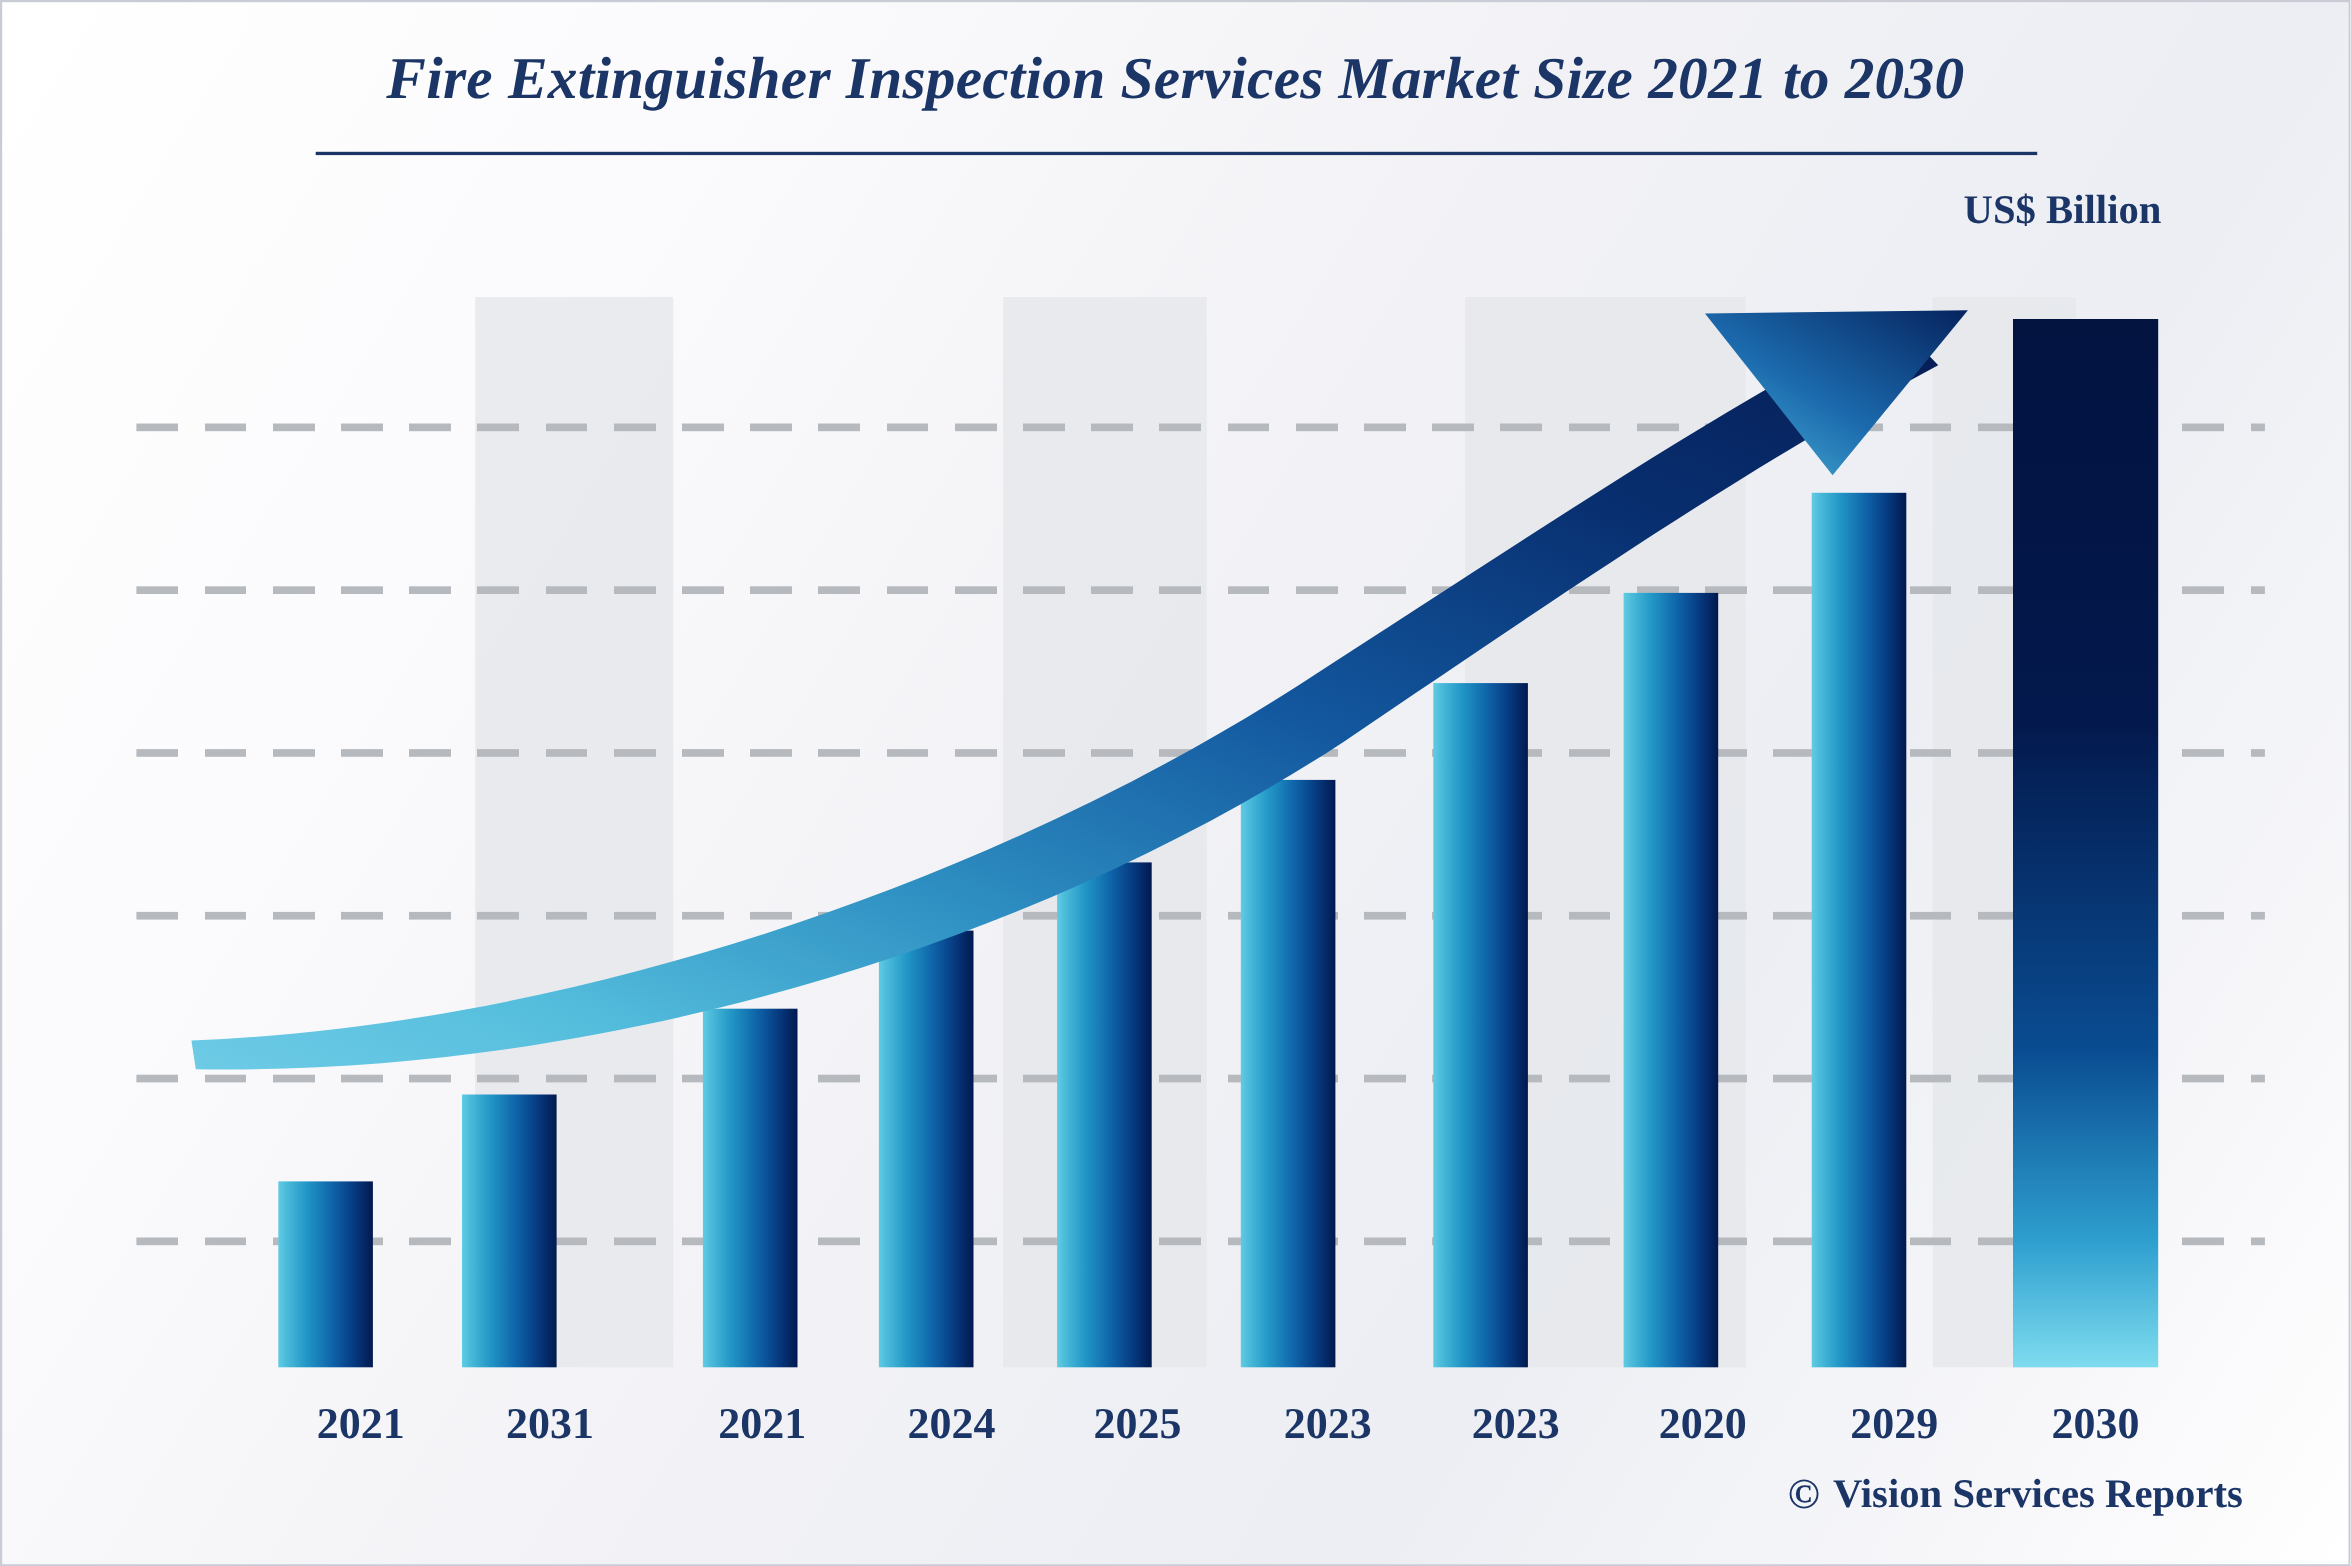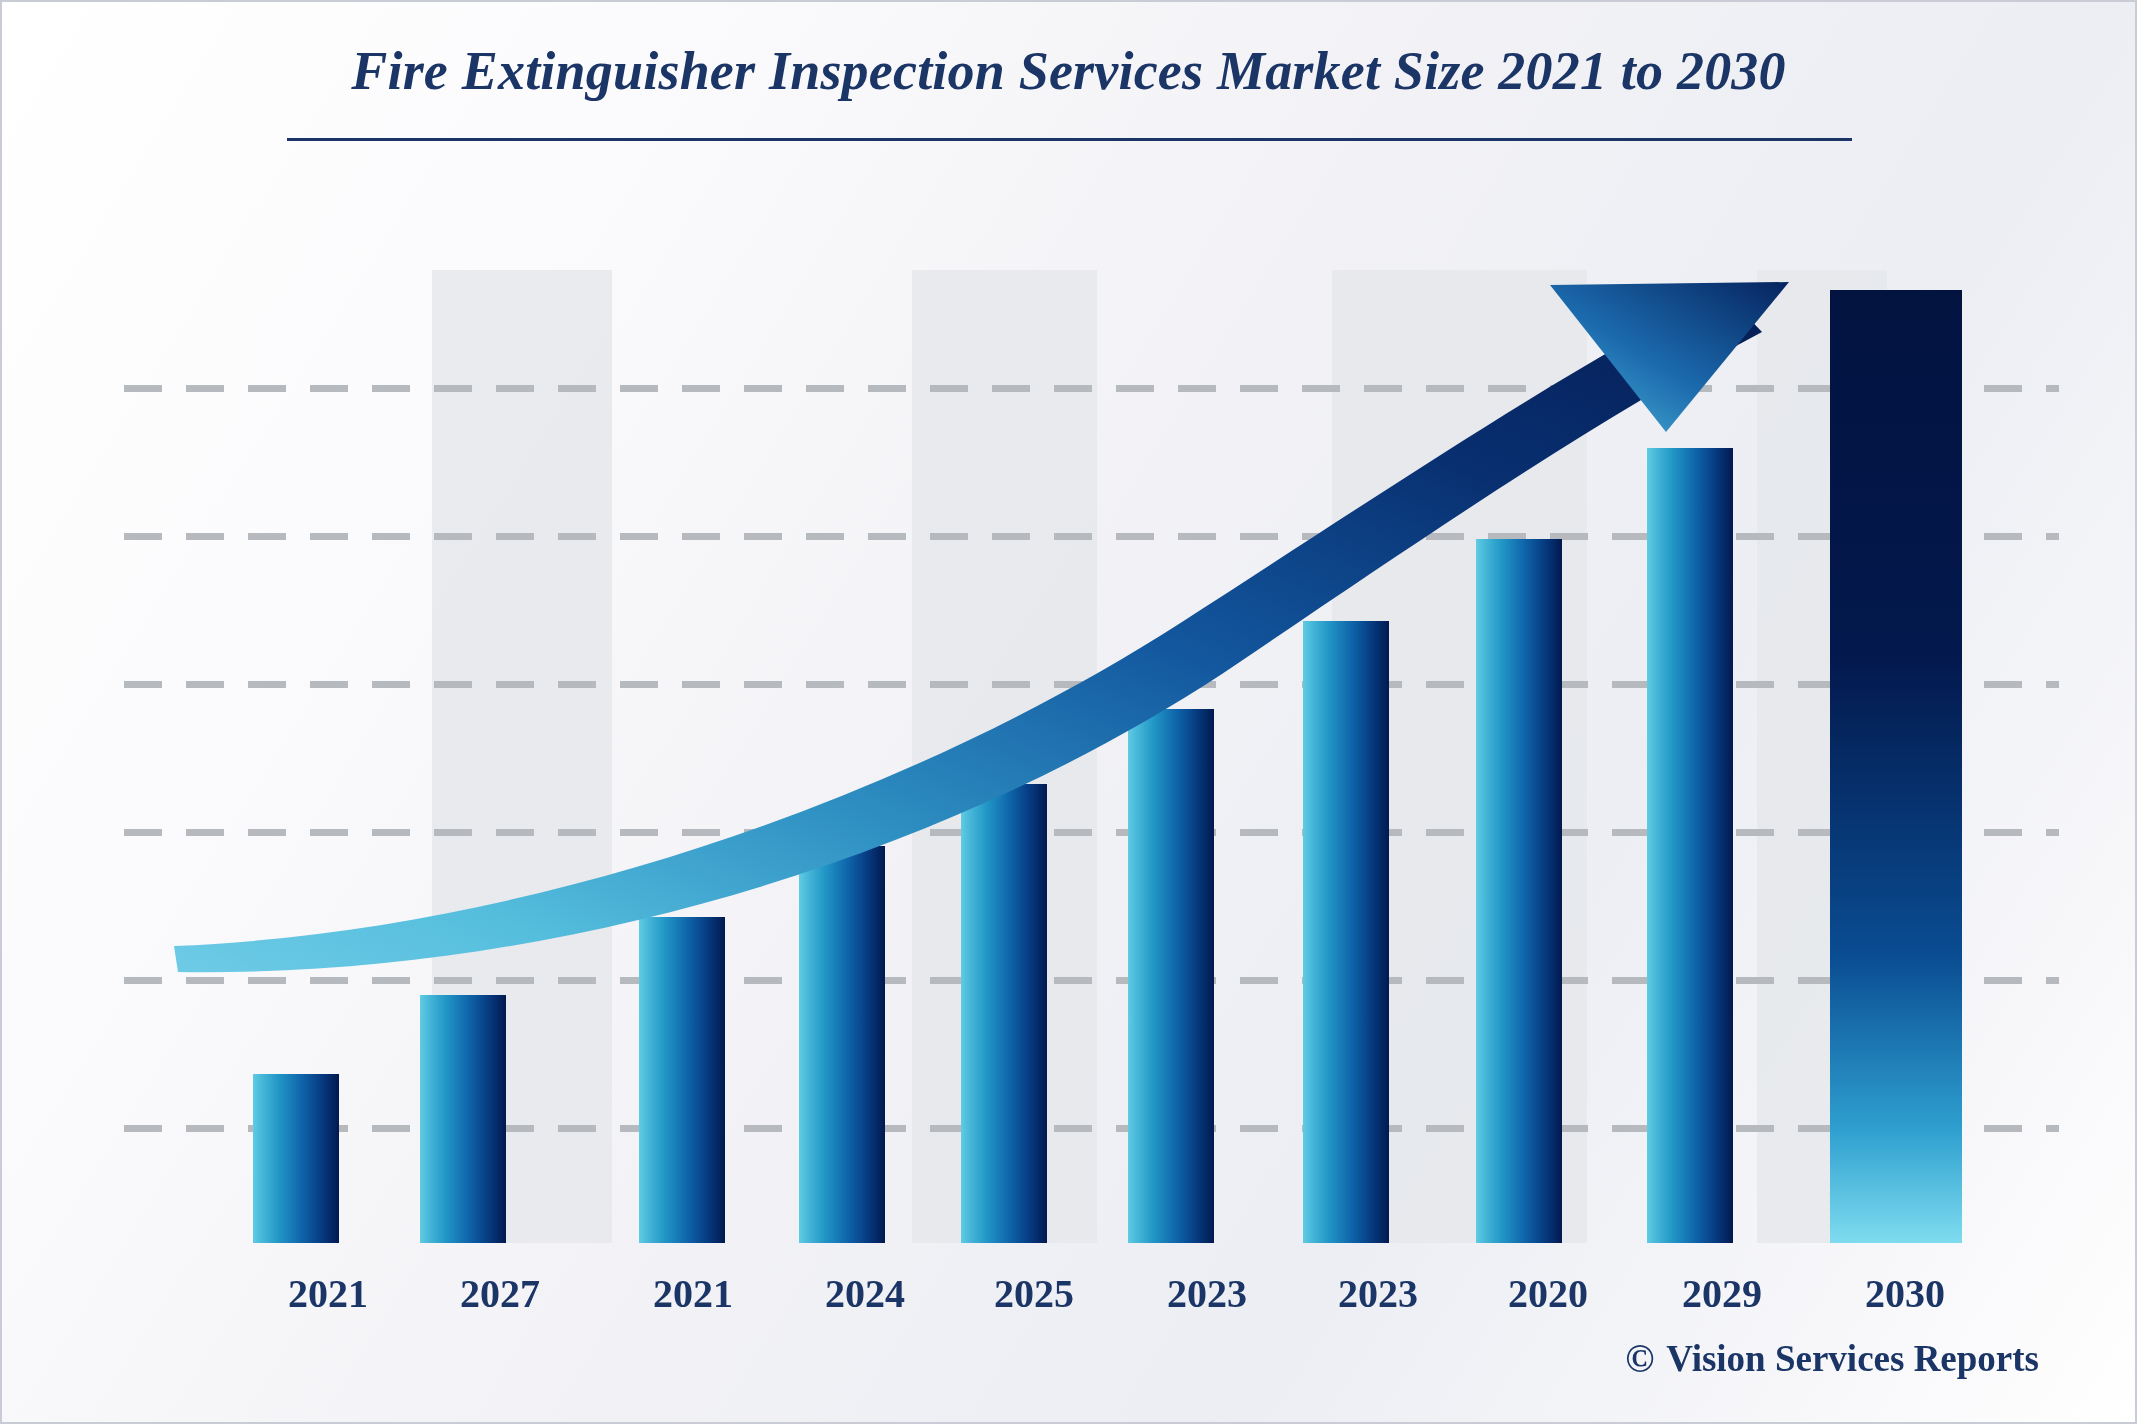--- a/index.html
+++ b/index.html
@@ -78,20 +78,21 @@
 </style>
 </head>
 <body>
 
 <div class="frame">
 
   <div class="title">Fire Extinguisher Inspection Services Market Size 2021 to 2030</div>
   <div class="title-rule"></div>
 
   <div class="unit-block">
+    <div class="unit">US$ Billion</div>
   </div>
 
   <div class="bands" id="bands">
       <div class="band" style="left: 430px; width: 180px;"></div>
       <div class="band" style="left: 910px; width: 185px;"></div>
       <div class="band" style="left: 1330px; width: 255px;"></div>
       <div class="band" style="left: 1755px; width: 130px;"></div>
     </div>
 
   <div class="grid" id="grid">
@@ -140,21 +141,21 @@
              C 930 862, 540 976, 176 970
              Z" fill="url(#arrowGrad)"></path>
     <path d="M 1548 283
              L 1787 280
              L 1664 430
              Z" fill="url(#headGrad)"></path>
   </svg>
 
   <div class="xlabels" id="xlabels">
       <div class="xlabel" style="left: 196px;">2021</div>
-      <div class="xlabel" style="left: 368px;">2027</div>
+      <div class="xlabel" style="left: 368px;">2031</div>
       <div class="xlabel" style="left: 561px;">2021</div>
       <div class="xlabel" style="left: 733px;">2024</div>
       <div class="xlabel" style="left: 902px;">2025</div>
       <div class="xlabel" style="left: 1075px;">2023</div>
       <div class="xlabel" style="left: 1246px;">2023</div>
       <div class="xlabel" style="left: 1416px;">2020</div>
       <div class="xlabel" style="left: 1590px;">2029</div>
       <div class="xlabel" style="left: 1773px;">2030</div>
     </div>
 

